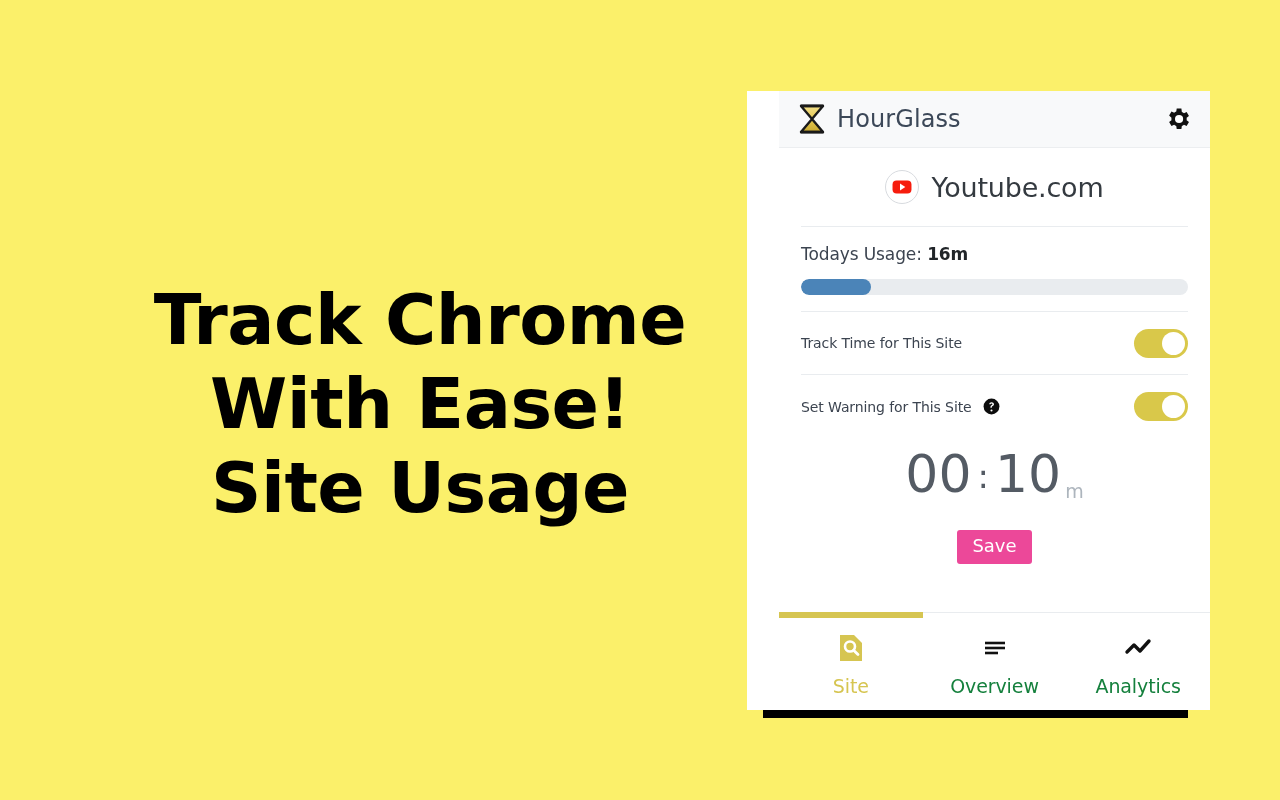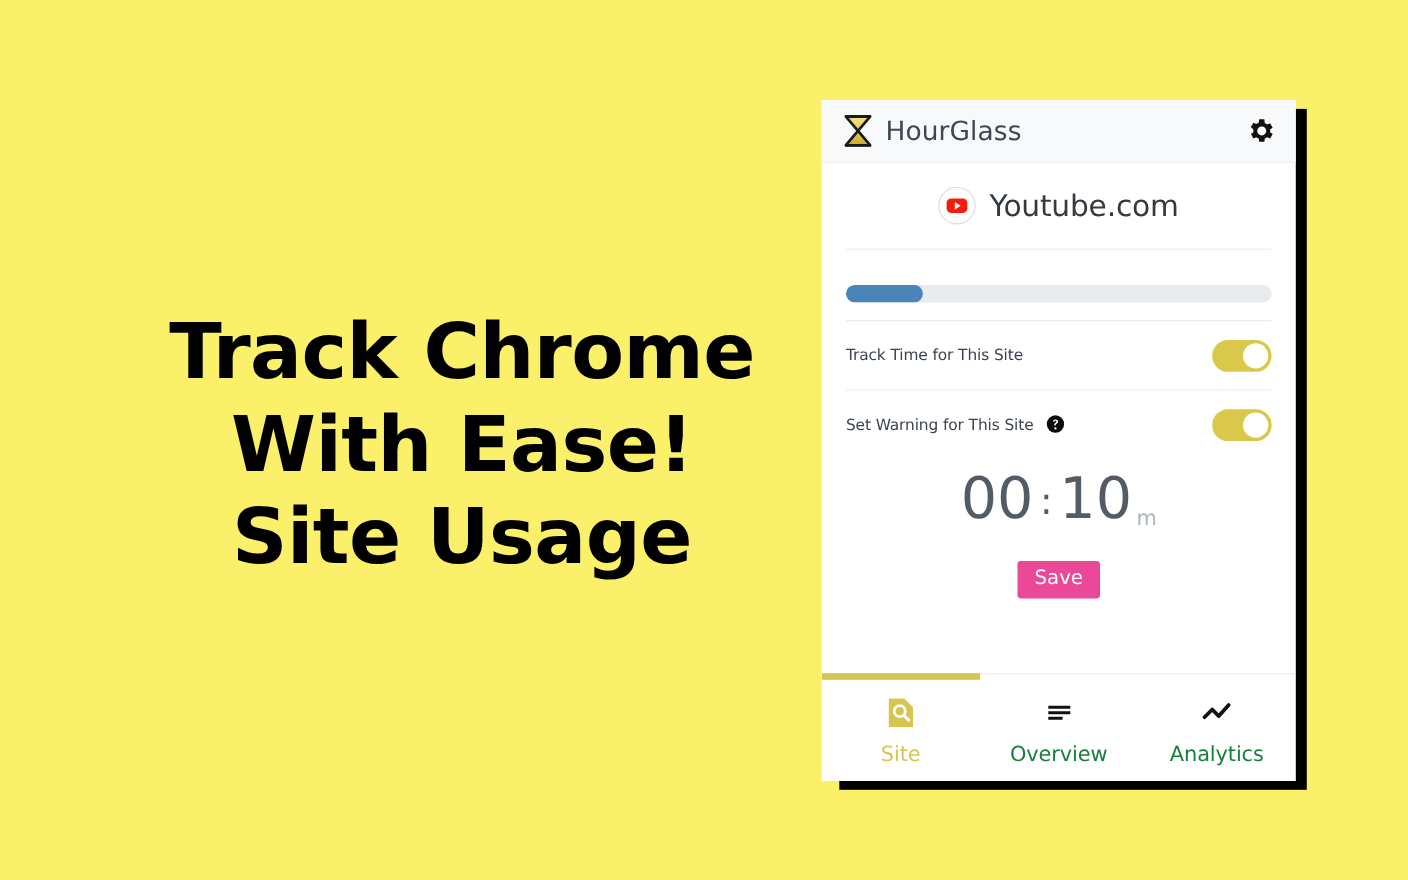--- a/index.html
+++ b/index.html
@@ -47,20 +47,21 @@
   #popup {
     position: absolute;
     left: 747px;
     top: 91px;
     width: 431px;
     height: 619px;
     background: #ffffff;
     overflow: hidden;
     display: flex;
     flex-direction: column;
+    padding-left: 32px;
   }
 
   
   .pp-header {
     height: 57px;
     background: #f8f9fa;
     border-bottom: 1px solid #eceef0;
     display: flex;
     align-items: center;
     padding: 0 18px 0 20px;
@@ -293,20 +294,24 @@
         <span class="yt-badge">
           <svg class="yt-mark" viewBox="0 0 24 17" xmlns="http://www.w3.org/2000/svg">
             <rect x="0.5" y="0.5" width="23" height="16" rx="5" fill="#f61c0d"></rect>
             <path d="M9.6 4.4 L16 8.5 L9.6 12.6 Z" fill="#ffffff"></path>
           </svg>
         </span>
         <span class="site-name">Youtube.com</span>
       </div>
 
       <div class="usage-block">
+        <div class="usage-label">
+          <span>Todays Usage:</span>
+          <b>16m</b>
+        </div>
         <div class="progress-track">
           <div class="progress-fill" id="usage-fill" style="width: 18%; background: rgb(75, 132, 184);"></div>
         </div>
       </div>
 
       <div class="toggle-row">
         <span class="toggle-label">Track Time for This Site</span>
         <span class="spacer"></span>
         <span class="switch" style="background: rgb(217, 200, 74);">
           <span class="knob"></span>

